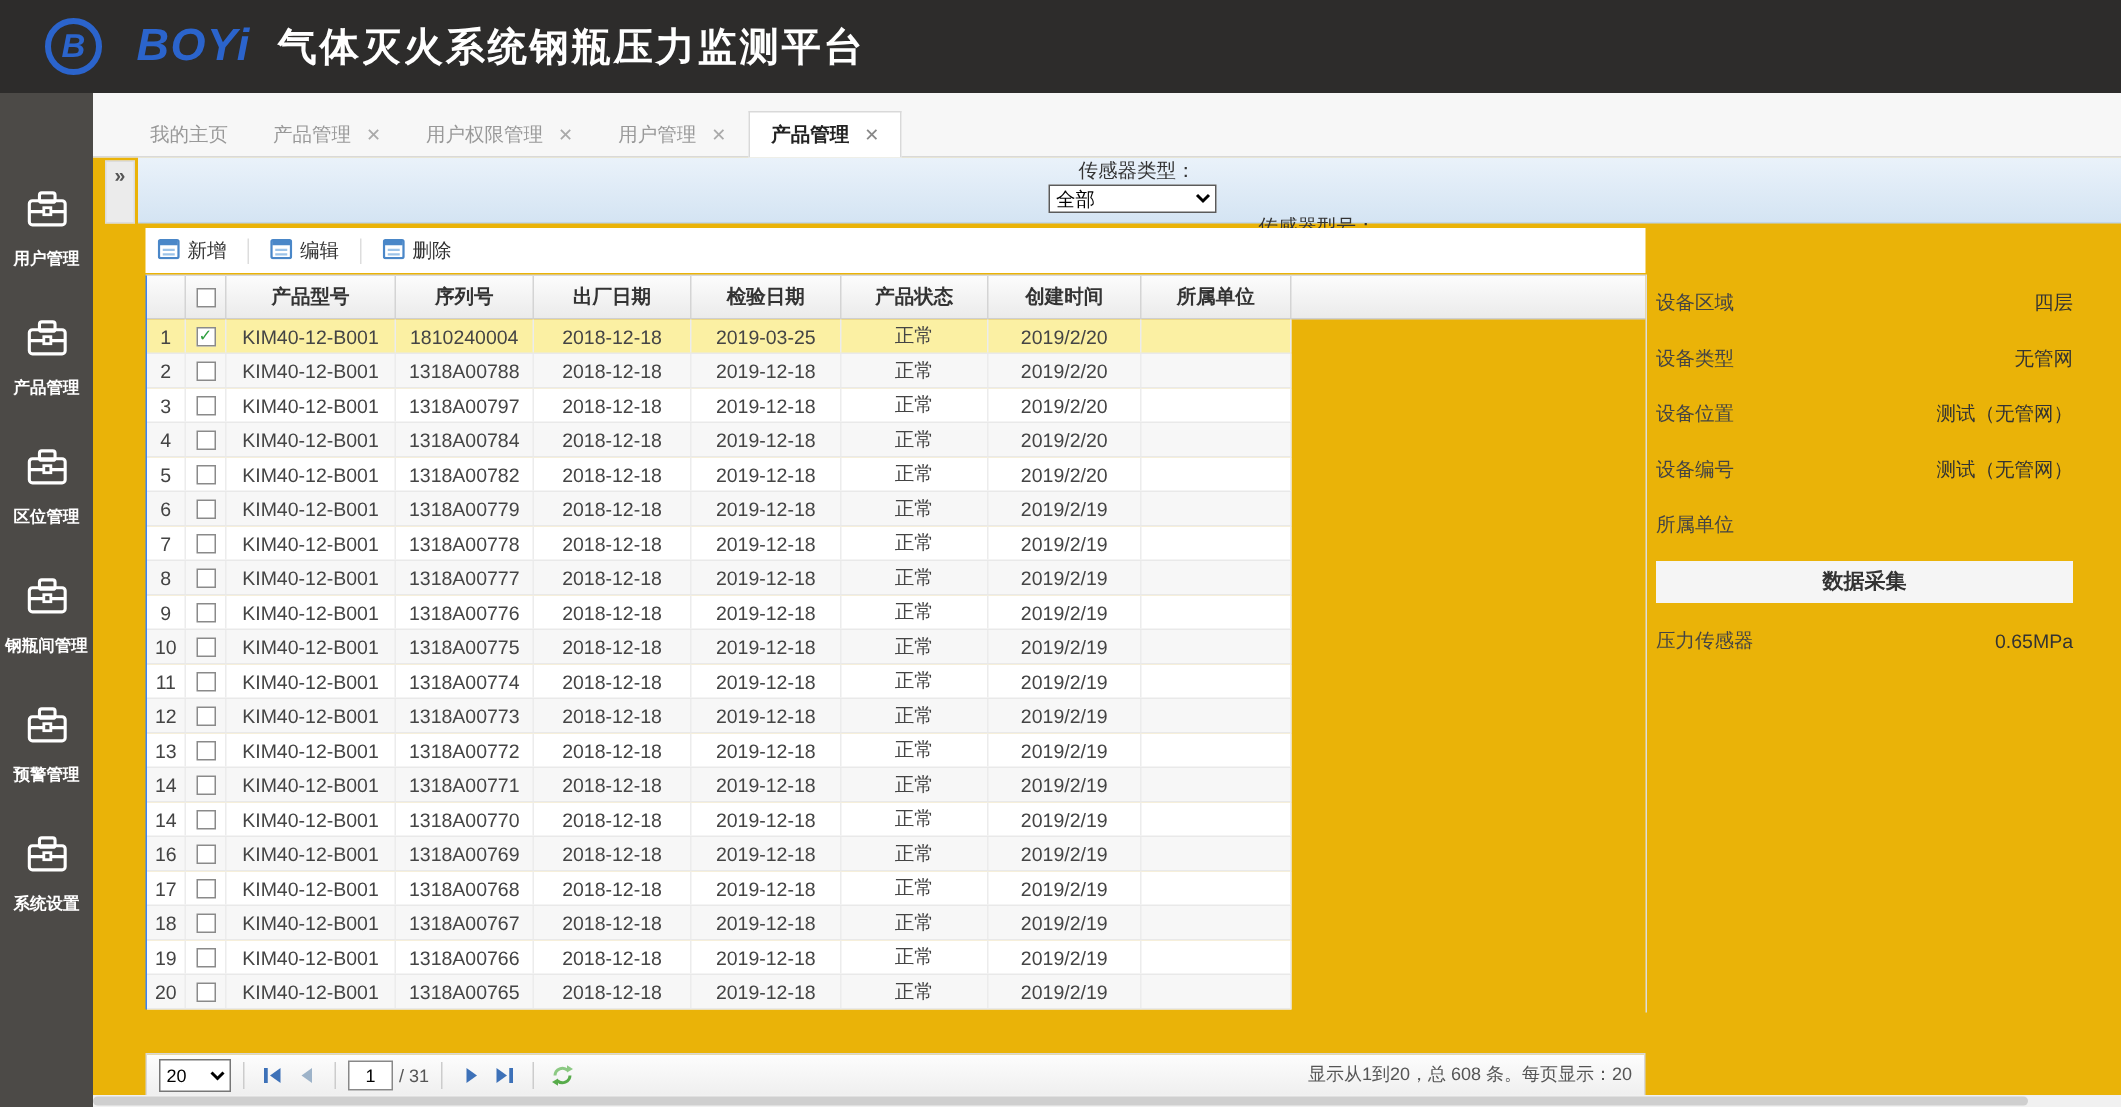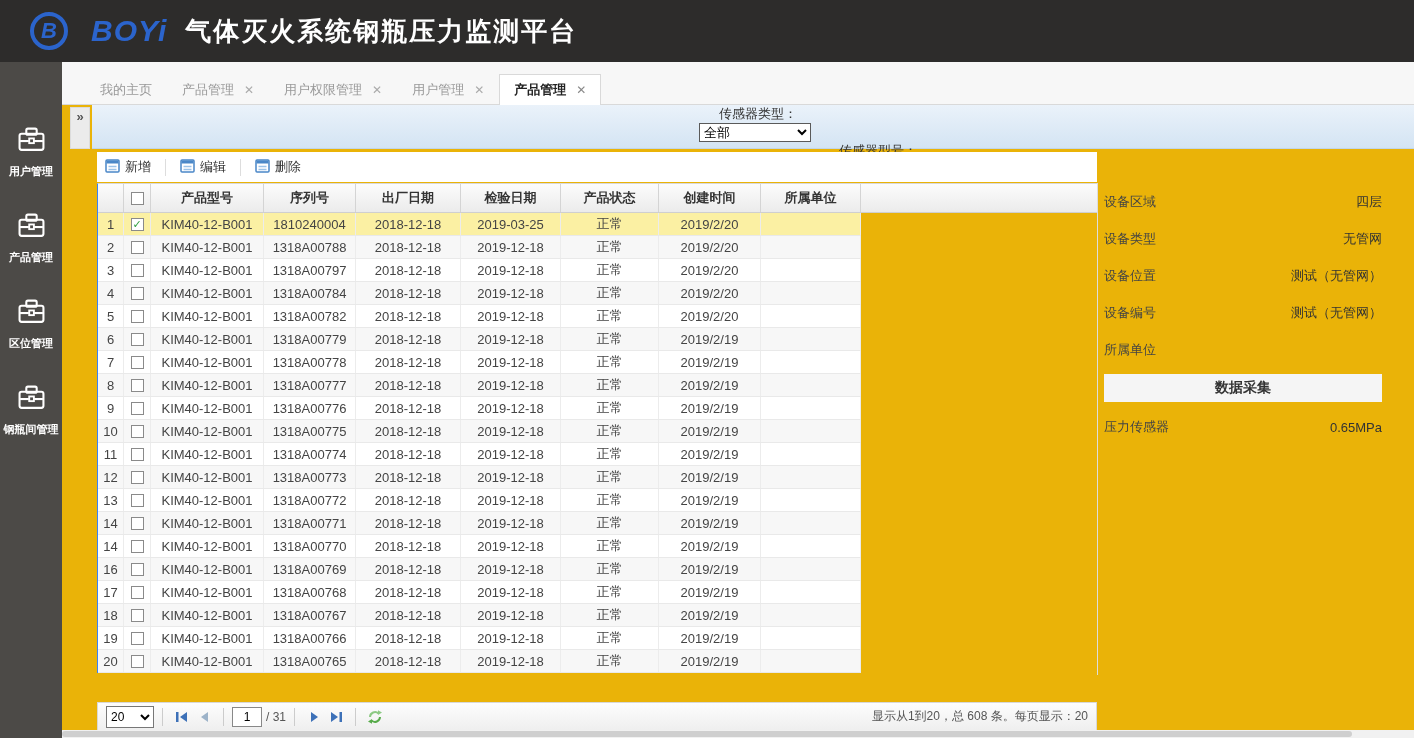--- a/index.html
+++ b/index.html
@@ -120,20 +120,40 @@
     <div class="side-item">
       <span><svg viewBox="0 0 26 24" width="27" height="25">
           <rect x="8" y="1.5" width="10" height="6" rx="1.5" fill="none" stroke="#fff" stroke-width="2"></rect>
           <rect x="1.5" y="6.5" width="23" height="15.5" rx="2" fill="none" stroke="#fff" stroke-width="2"></rect>
           <line x1="2" y1="13.5" x2="10.5" y2="13.5" stroke="#fff" stroke-width="2"></line>
           <line x1="15.5" y1="13.5" x2="24" y2="13.5" stroke="#fff" stroke-width="2"></line>
           <rect x="10.8" y="11" width="4.5" height="4.5" fill="none" stroke="#fff" stroke-width="1.8"></rect>
         </svg></span>
       <span class="lbl">钢瓶间管理</span>
     </div>
+    <div class="side-item">
+      <span><svg viewBox="0 0 26 24" width="27" height="25">
+          <rect x="8" y="1.5" width="10" height="6" rx="1.5" fill="none" stroke="#fff" stroke-width="2"></rect>
+          <rect x="1.5" y="6.5" width="23" height="15.5" rx="2" fill="none" stroke="#fff" stroke-width="2"></rect>
+          <line x1="2" y1="13.5" x2="10.5" y2="13.5" stroke="#fff" stroke-width="2"></line>
+          <line x1="15.5" y1="13.5" x2="24" y2="13.5" stroke="#fff" stroke-width="2"></line>
+          <rect x="10.8" y="11" width="4.5" height="4.5" fill="none" stroke="#fff" stroke-width="1.8"></rect>
+        </svg></span>
+      <span class="lbl">预警管理</span>
+    </div>
+    <div class="side-item">
+      <span><svg viewBox="0 0 26 24" width="27" height="25">
+          <rect x="8" y="1.5" width="10" height="6" rx="1.5" fill="none" stroke="#fff" stroke-width="2"></rect>
+          <rect x="1.5" y="6.5" width="23" height="15.5" rx="2" fill="none" stroke="#fff" stroke-width="2"></rect>
+          <line x1="2" y1="13.5" x2="10.5" y2="13.5" stroke="#fff" stroke-width="2"></line>
+          <line x1="15.5" y1="13.5" x2="24" y2="13.5" stroke="#fff" stroke-width="2"></line>
+          <rect x="10.8" y="11" width="4.5" height="4.5" fill="none" stroke="#fff" stroke-width="1.8"></rect>
+        </svg></span>
+      <span class="lbl">系统设置</span>
+    </div>
   </div>
 
 <div class="main">
 
   <div class="tabbar" id="tabbar">
       <div class="tab">
         <span>我的主页</span>
       </div>
       <div class="tab">
         <span>产品管理</span>

